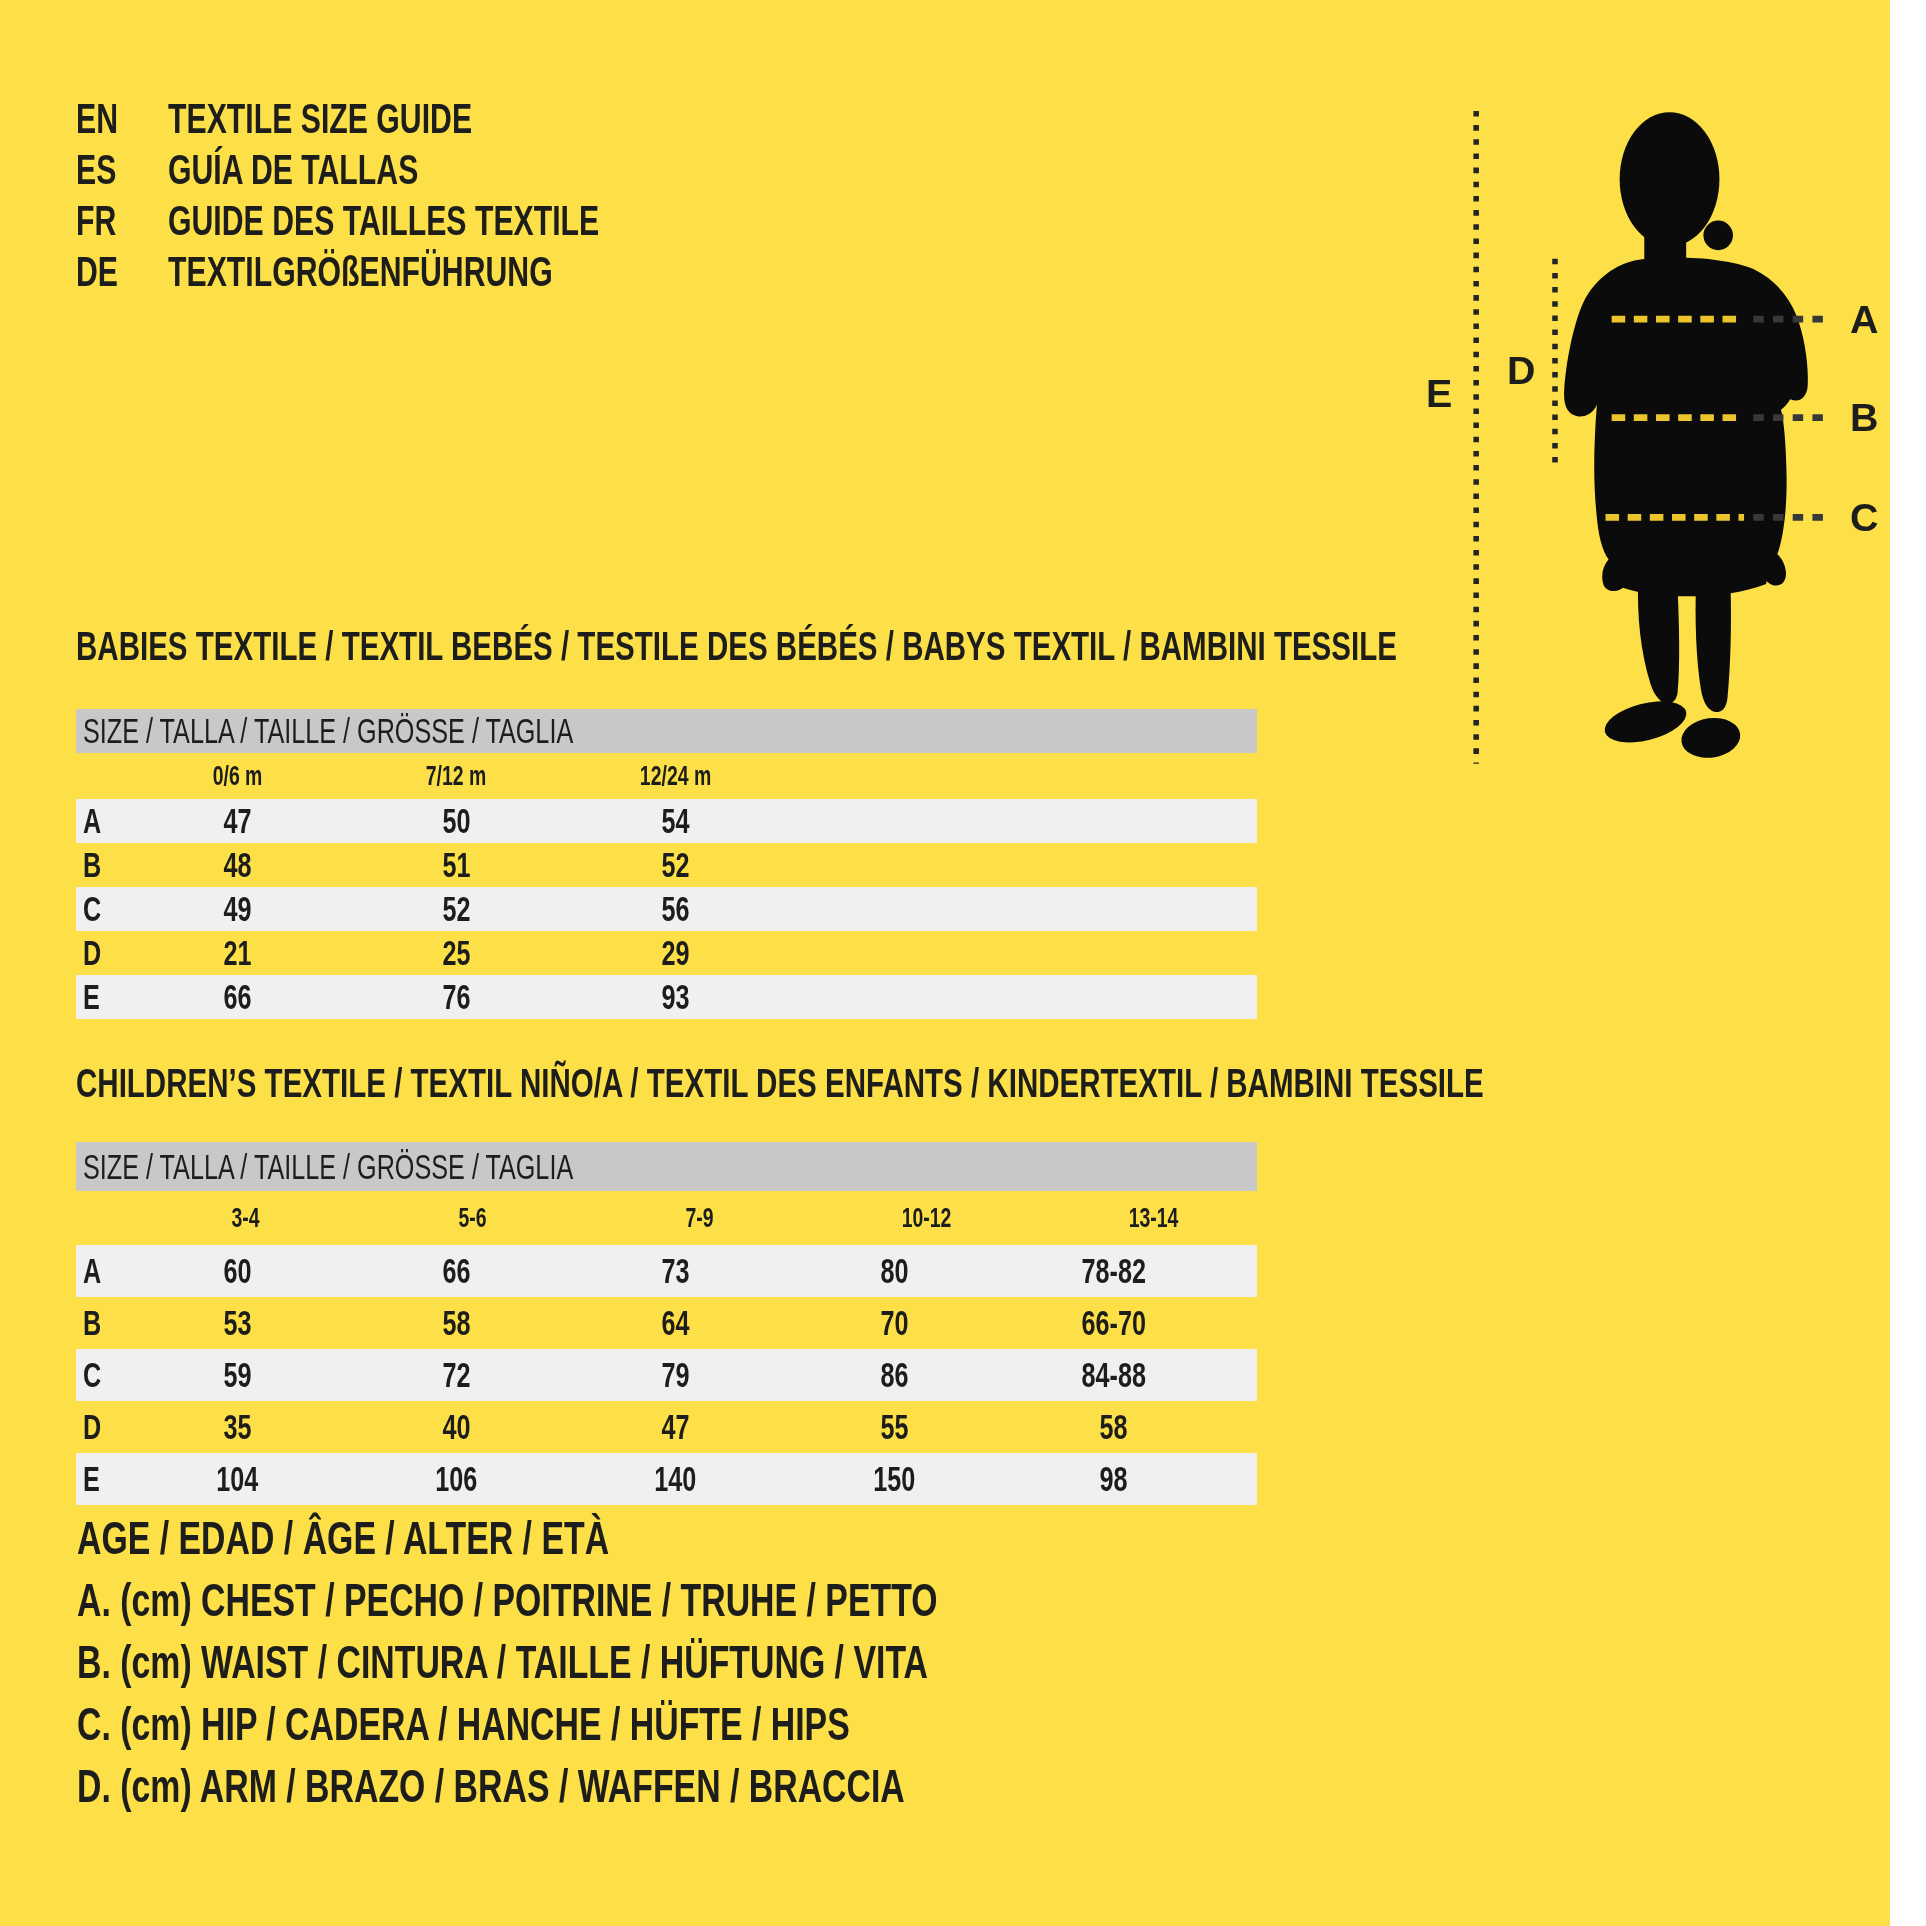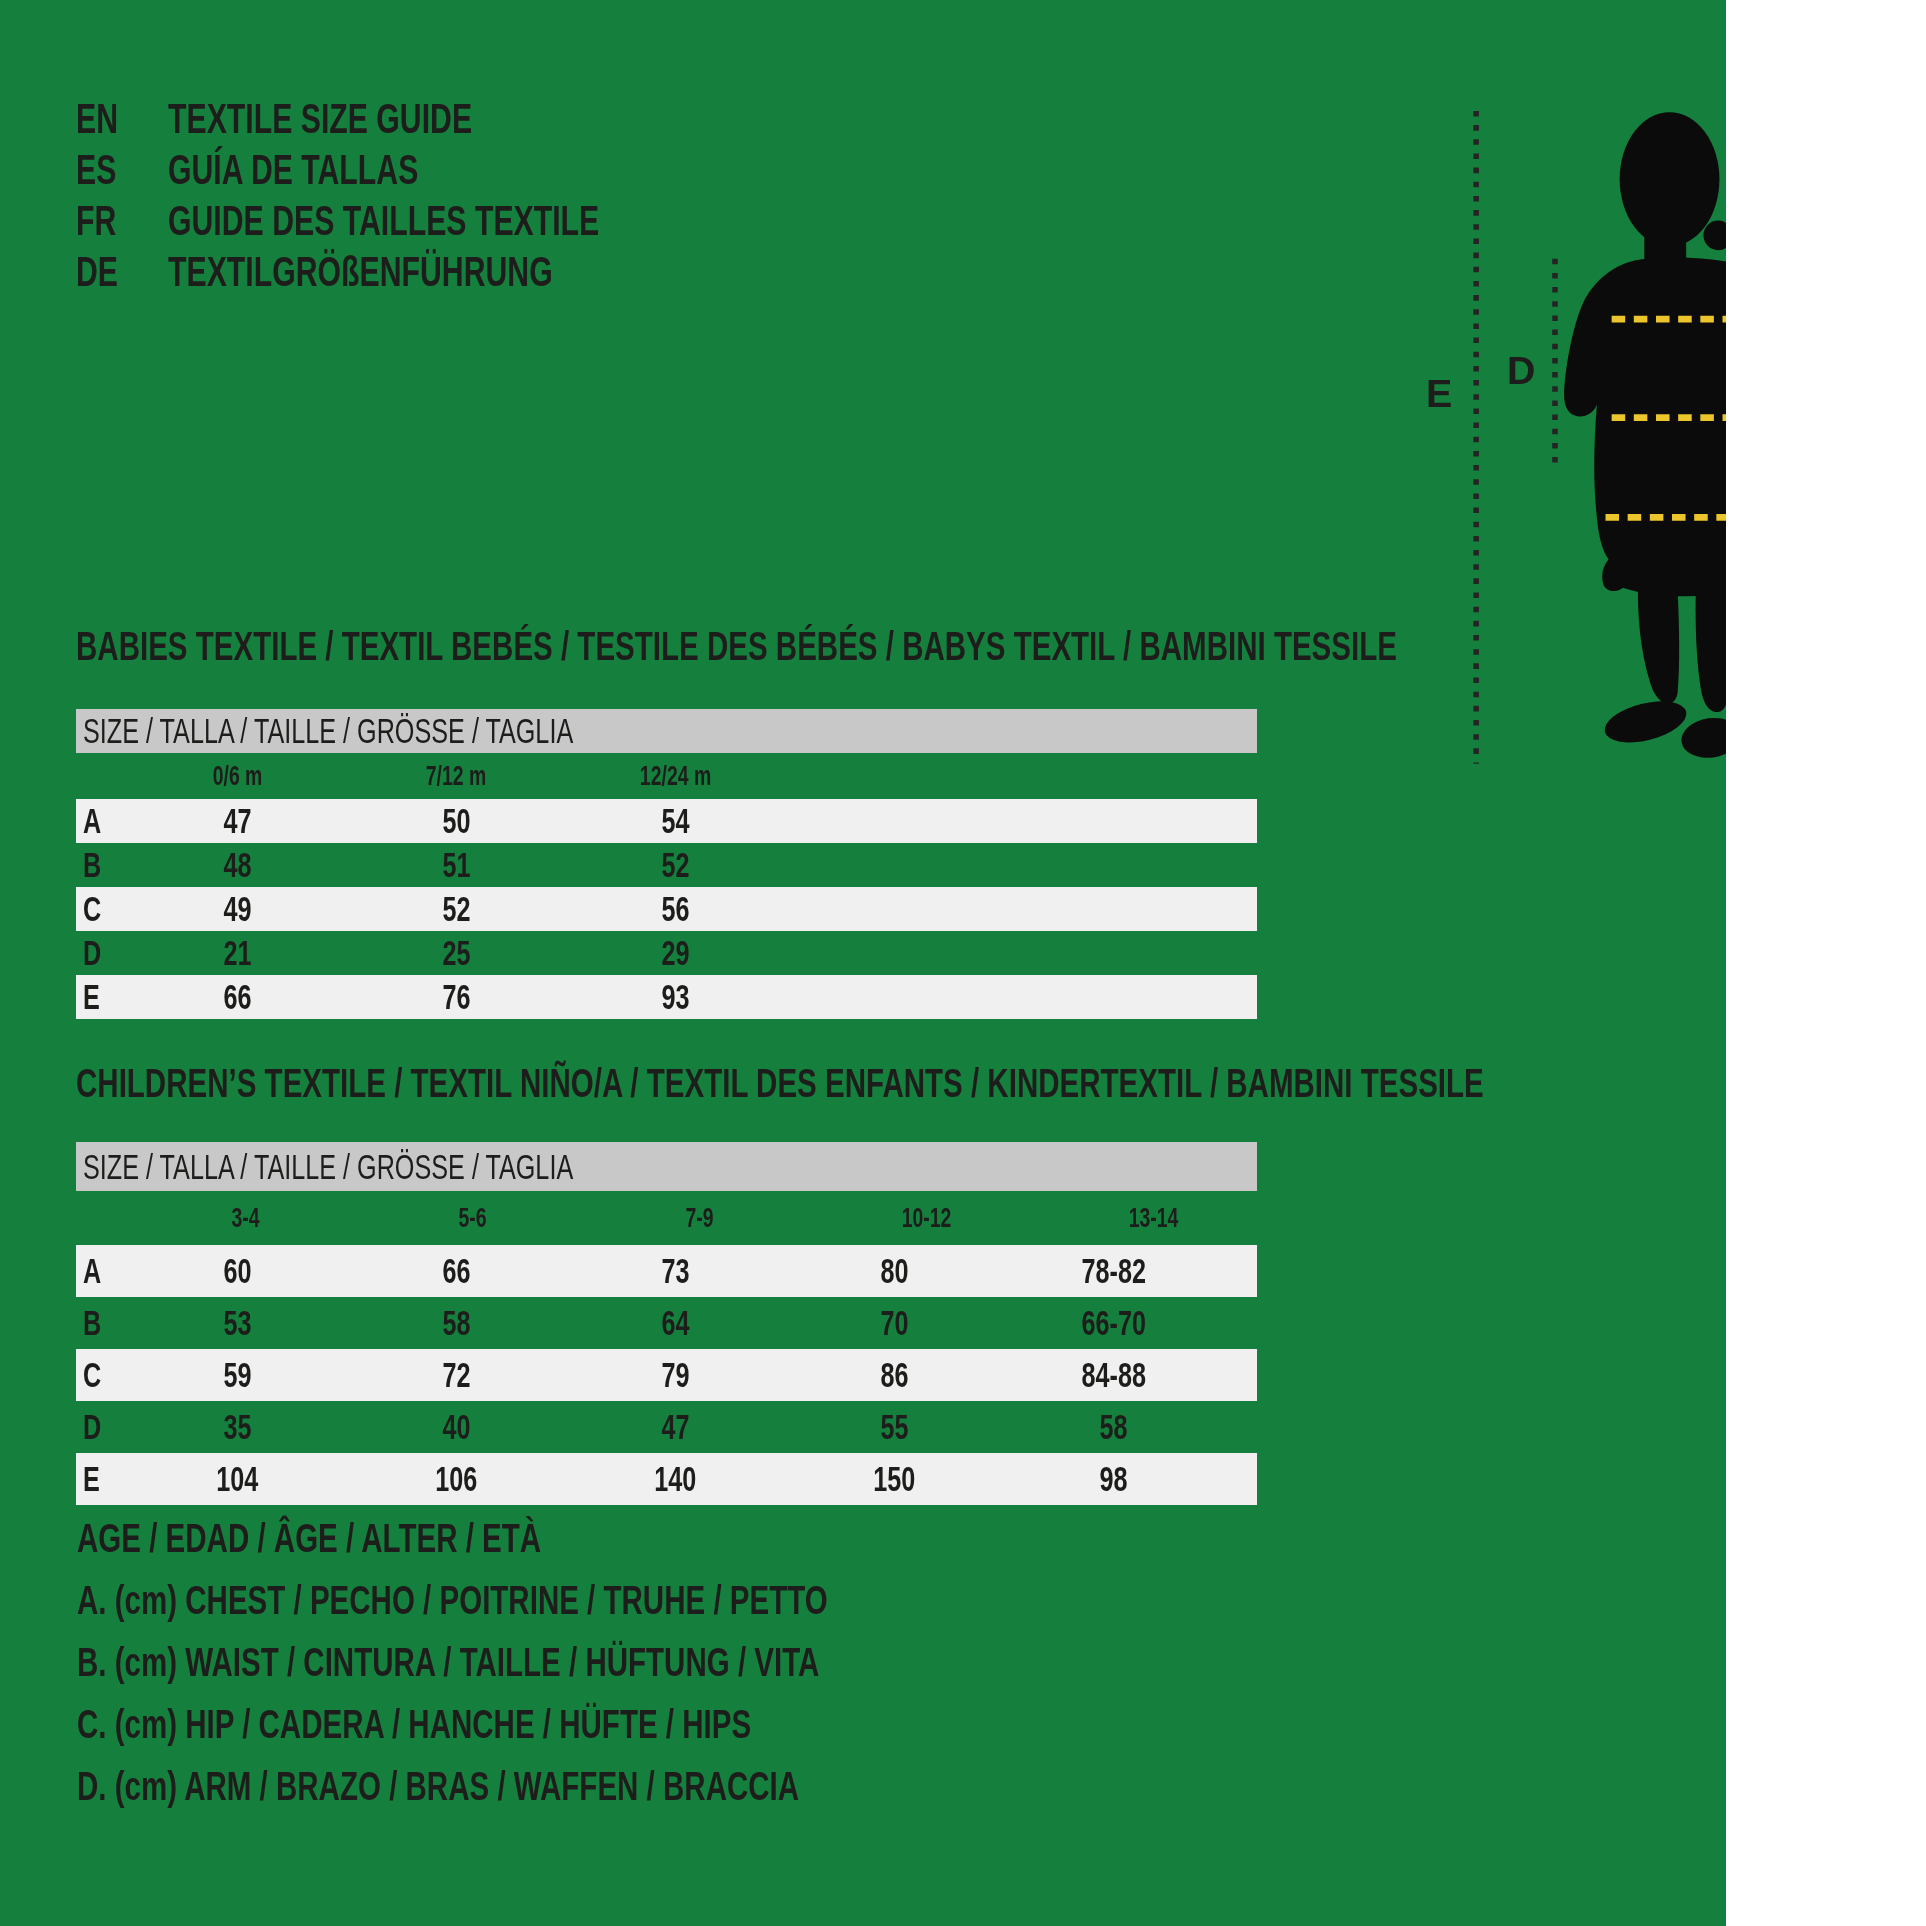--- a/index.html
+++ b/index.html
@@ -1,20 +1,20 @@
 <!DOCTYPE html>
 <html style="font-size:10px"><head>
 <meta charset="utf-8">
 <style>
   * { margin:0; padding:0; box-sizing:border-box; }
   html,body { background:#ffffff; }
   #canvas {
     position:relative;
-    width:1726px; height:1926px;
-    background:#15803d;
+    width:1890px; height:1926px;
+    background:#fde047;
     font-family:"Liberation Sans","DejaVu Sans",sans-serif;
     color:#1d1d1b;
     overflow:hidden;
   }
   
   .cx  { display:inline-block; transform:scaleX(.72); transform-origin:0 50%; white-space:nowrap; }
   .cxc { display:inline-block; transform:scaleX(.72); transform-origin:50% 50%; white-space:nowrap; }
 
   
   #languages { position:absolute; left:76px; top:93px; }
@@ -42,21 +42,21 @@
   #babies-table .trow    { height:44px; }
   #children-table .trow  { height:52px; }
   .thead { font-size:27px; font-weight:700; }
   .trow  { font-size:35px; font-weight:700; }
   .stripe { background:#f0f0f0; }
   .cell-num { text-align:center; }
   .cell-lab { padding-left:6.8px; text-align:left; }
 
   
   #legend { position:absolute; left:77px; top:1507px; }
-  .legend-line { line-height:62px; font-size:41px; font-weight:700; white-space:nowrap; }
+  .legend-line { line-height:62px; font-size:47px; font-weight:700; white-space:nowrap; }
 
   
   #figure-wrap { position:absolute; left:1405px; top:74px; width:518px; height:739px; }
   #figure-wrap svg { display:block; }
   .fig-label { font-family:"Liberation Sans","DejaVu Sans",sans-serif; font-size:64px; font-weight:700; }
 </style>
 </head>
 <body>
 
 <div id="canvas">

